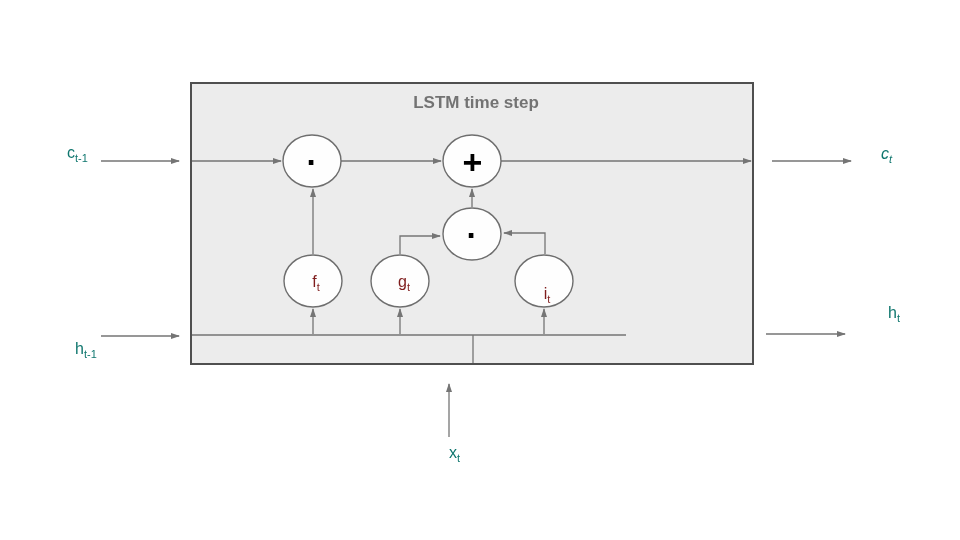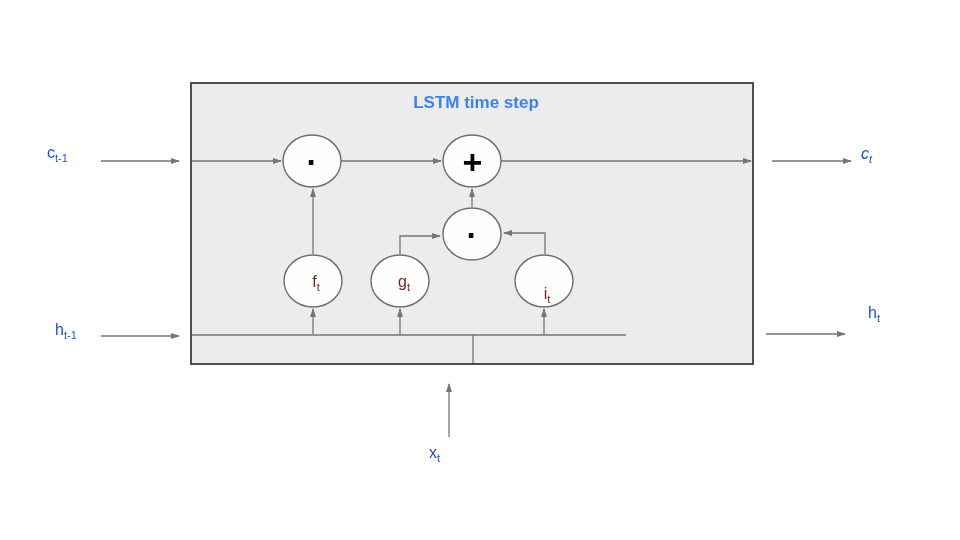--- a/index.html
+++ b/index.html
@@ -9,22 +9,23 @@
     height: 540px;
     background: #ffffff;
     font-family: "Liberation Sans", sans-serif;
     overflow: hidden;
   }
   .layer { position: absolute; inset: 0; }
   .lbl {
     position: absolute;
     font-size: 16px;
     line-height: 13px;
-    color: #1d4ed8;
+    color: #0f766e;
     white-space: nowrap;
+    margin-left: 20px;
   }
   .lbl sub {
     font-size: 11px;
     line-height: 0;
     vertical-align: -4px;
   }
   .gate-lbl {
     position: absolute;
     transform: translate(-50%, -50%);
     font-size: 16px;
@@ -37,21 +38,21 @@
     line-height: 0;
     vertical-align: -4px;
   }
   .diagram-title {
     position: absolute;
     left: 476px;
     top: 103px;
     transform: translate(-50%, -50%);
     font-size: 17px;
     font-weight: 700;
-    color: #3b82f6;
+    color: #737373;
     white-space: nowrap;
   }
   svg text.op {
     font-family: "Liberation Sans", sans-serif;
     font-weight: 700;
     fill: #000000;
   }
 </style>
 </head>
 <body>
@@ -106,21 +107,21 @@
     <text class="op" x="312" y="162" font-size="33" text-anchor="middle" dominant-baseline="central">·</text>
     <text class="op" x="472.5" y="162" font-size="34" text-anchor="middle" dominant-baseline="central">+</text>
     <text class="op" x="472" y="235" font-size="33" text-anchor="middle" dominant-baseline="central">·</text>
   </svg>
 
   <div class="diagram-title">LSTM time step</div>
 
   <div class="lbl" style="left:47px; top:146px;">
     <span>c</span><sub>t-1</sub>
   </div>
-  <div class="lbl" style="left:55px; top:323px;">
+  <div class="lbl" style="left:55px; top:342px;">
     <span>h</span><sub>t-1</sub>
   </div>
   <div class="lbl" style="left:861px; top:147px;font-style:italic;">
     <span>c</span><sub>t</sub>
   </div>
   <div class="lbl" style="left:868px; top:306px;">
     <span>h</span><sub>t</sub>
   </div>
   <div class="lbl" style="left:429px; top:446px;">
     <span>x</span><sub>t</sub>

